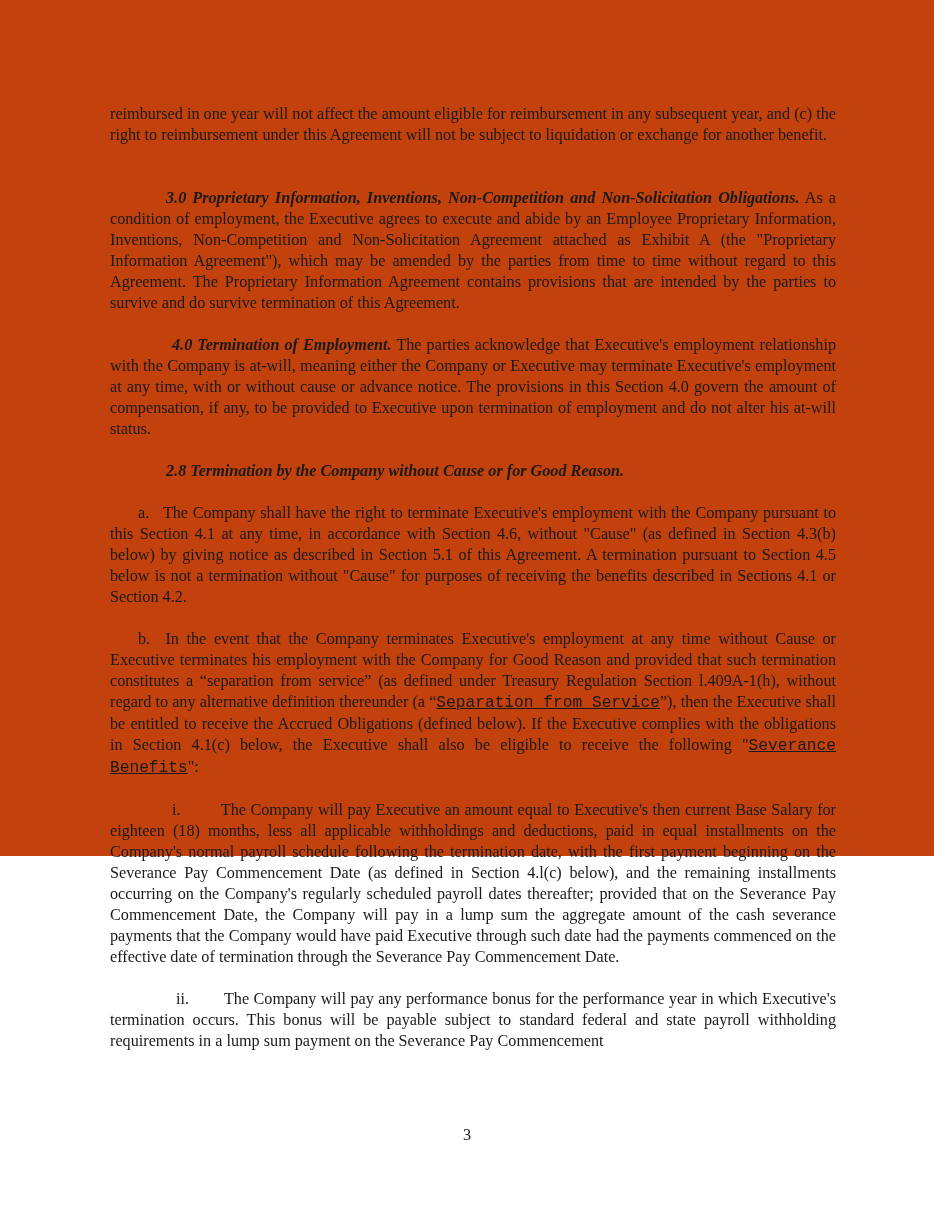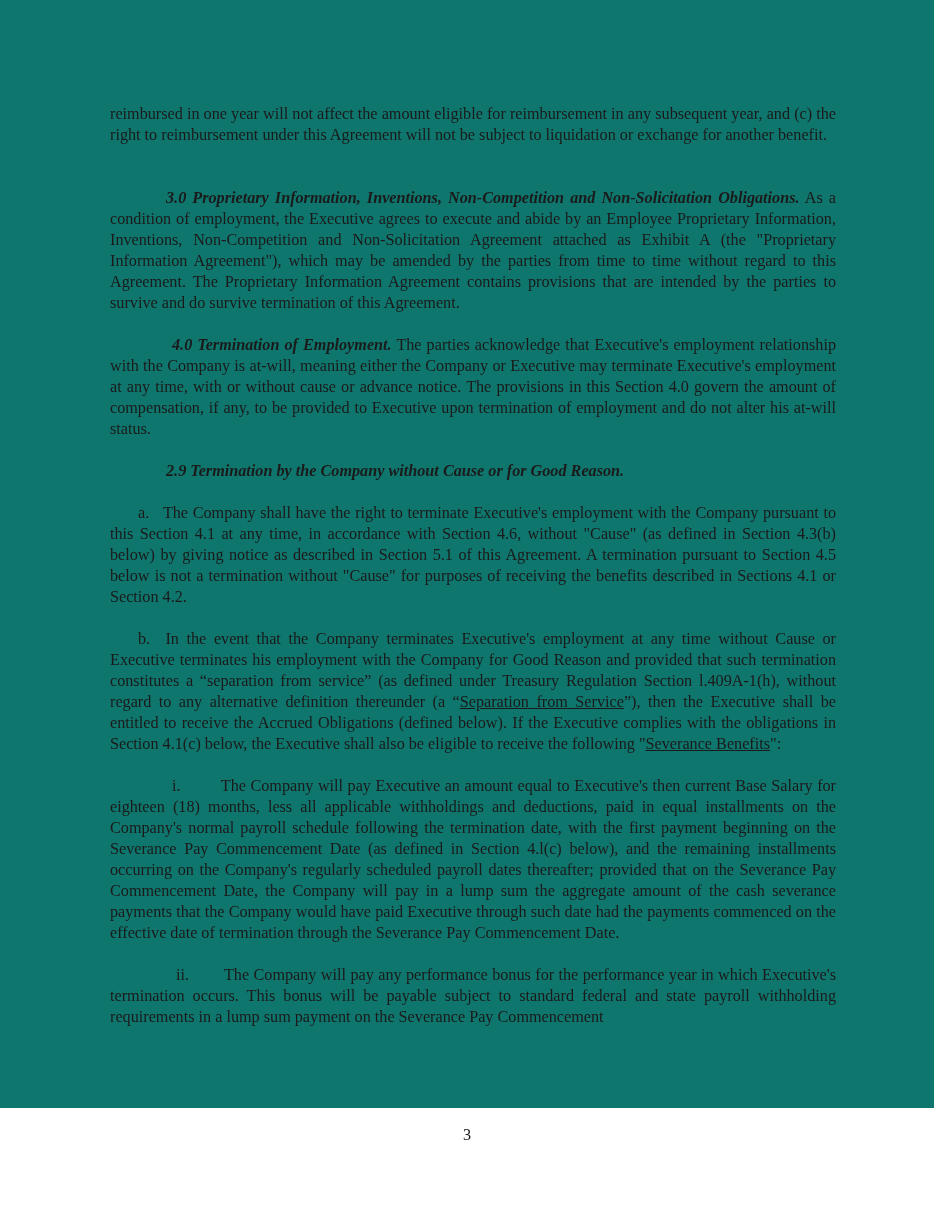--- a/index.html
+++ b/index.html
@@ -1,30 +1,30 @@
 <!DOCTYPE html>
 <html><head>
 <meta charset="utf-8">
 <style>
   html, body { margin: 0; padding: 0; background: #ffffff; }
   body { width: 934px; height: 1208px; position: relative; overflow: hidden; }
   .page {
-    position: absolute; left: 0; top: 0; width: 934px; height: 1108px; background: #0f766e;
+    position: absolute; left: 0; top: 0; width: 934px; height: 856px; background: #c2410c;
     font-family: "Liberation Serif", "DejaVu Serif", serif; color: #1a1a1a;
   }
   .content { position: absolute; left: 110px; top: 104px; width: 726px; }
   p { margin: 0; font-size: 16.2px; line-height: 21px; text-align: justify; }
   .gap-lg { height: 42px; }
   .gap-md { height: 21px; }
   .indent-h { text-indent: 56px; }
   .indent-h2 { text-indent: 62px; }
   .indent-a { text-indent: 28px; }
   .b { font-weight: bold; font-style: italic; }
   .bi { font-weight: bold; font-style: italic; }
-  .u { text-decoration: underline; }
+  .u { text-decoration: underline; font-family: Liberation Mono, monospace; }
   .subhead { padding-left: 56px; }
   .page-number {
     position: absolute; top: 1126px; left: 0; width: 934px; text-align: center;
     font-size: 16.2px; font-family: "Liberation Serif", "DejaVu Serif", serif; color: #1a1a1a;
   }
 </style>
 </head>
 <body>
 
 <div class="page">
@@ -35,21 +35,21 @@
     <div class="gap-lg"></div>
 
     <p class="indent-h"><span class="b">3.0 Proprietary Information, Inventions, Non-Competition and Non-Solicitation Obligations.</span><span> As a condition of employment, the Executive agrees to execute and abide by an Employee Proprietary Information, Inventions, Non-Competition and Non-Solicitation Agreement attached as Exhibit A (the "Proprietary Information Agreement"), which may be amended by the parties from time to time without regard to this Agreement. The Proprietary Information Agreement contains provisions that are intended by the parties to survive and do survive termination of this Agreement.</span></p>
 
     <div class="gap-md"></div>
 
     <p class="indent-h2"><span class="b">4.0 Termination of Employment.</span><span> The parties acknowledge that Executive's employment relationship with the Company is at-will, meaning either the Company or Executive may terminate Executive's employment at any time, with or without cause or advance notice. The provisions in this Section 4.0 govern the amount of compensation, if any, to be provided to Executive upon termination of employment and do not alter his at-will status.</span></p>
 
     <div class="gap-md"></div>
 
-    <p class="subhead"><span class="bi">2.9 Termination by the Company without Cause or for Good Reason.</span></p>
+    <p class="subhead"><span class="bi">2.8 Termination by the Company without Cause or for Good Reason.</span></p>
 
     <div class="gap-md"></div>
 
     <p class="indent-a"><span>a.</span>&nbsp;&nbsp; <span>The Company shall have the right to terminate Executive's employment with the Company pursuant to this Section 4.1 at any time, in accordance with Section 4.6, without "Cause" (as defined in Section 4.3(b) below) by giving notice as described in Section 5.1 of this Agreement. A termination pursuant to Section 4.5 below is not a termination without "Cause" for purposes of receiving the benefits described in Sections 4.1 or Section 4.2.</span></p>
 
     <div class="gap-md"></div>
 
     <p class="indent-a"><span>b.</span>&nbsp; <span>In the event that the Company terminates Executive's employment at any time without Cause or Executive terminates his employment with the Company for Good Reason and provided that such termination constitutes a “separation from service” (as defined under Treasury Regulation Section l.409A-1(h), without regard to any alternative definition thereunder (a “</span><span class="u">Separation from Service</span><span>”), then the Executive shall be entitled to receive the Accrued Obligations (defined below). If the Executive complies with the obligations in Section 4.1(c) below, the Executive shall also be eligible to receive the following "</span><span class="u">Severance Benefits</span><span>":</span></p>
 
     <div class="gap-md"></div>

